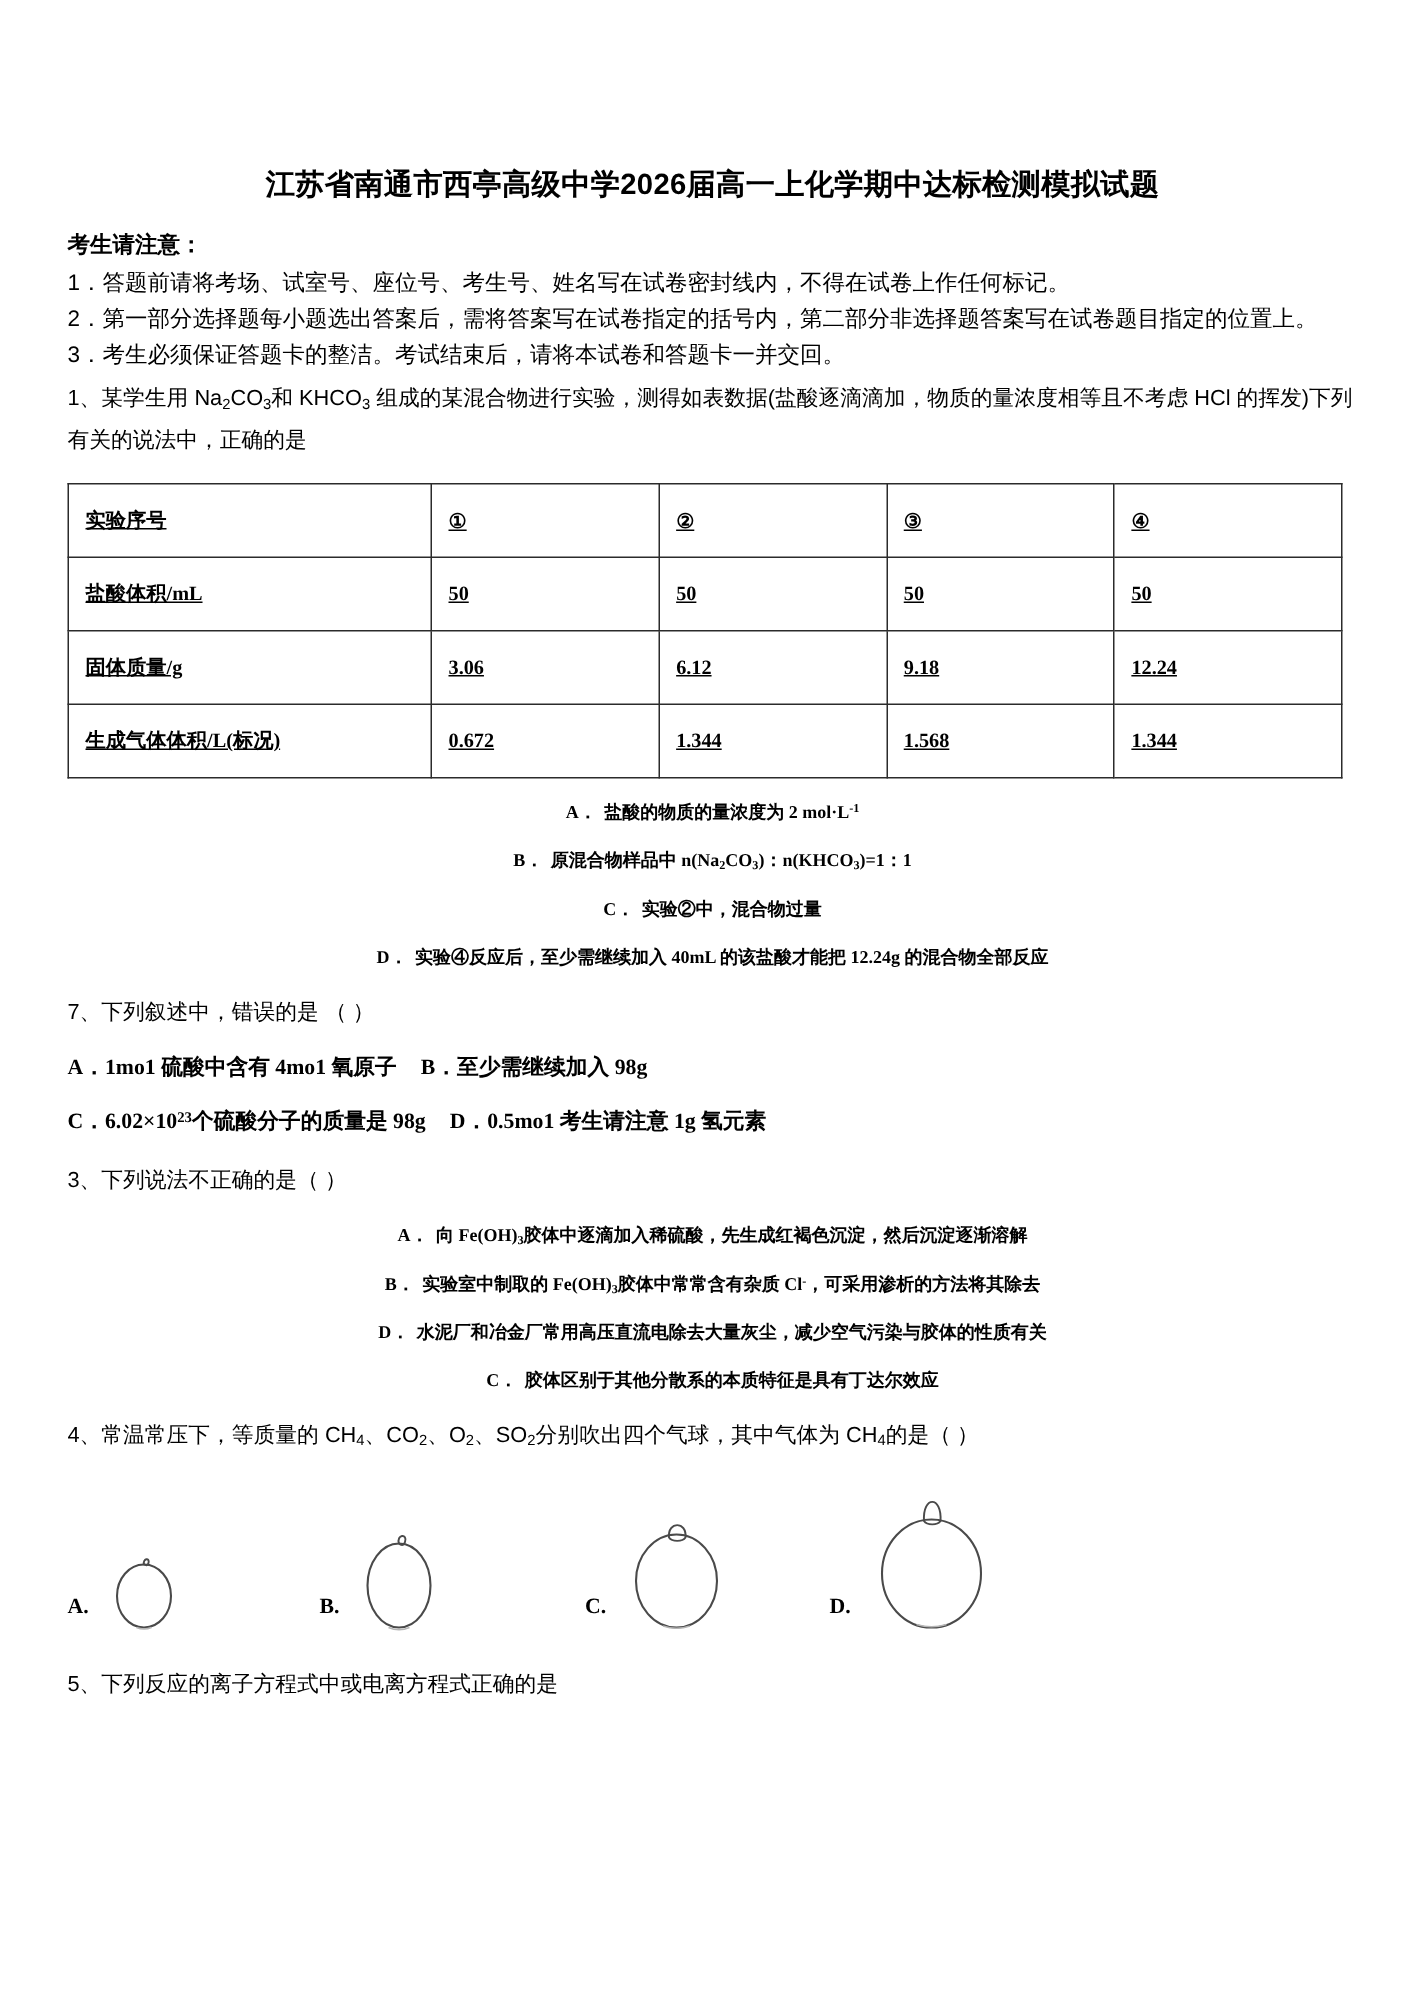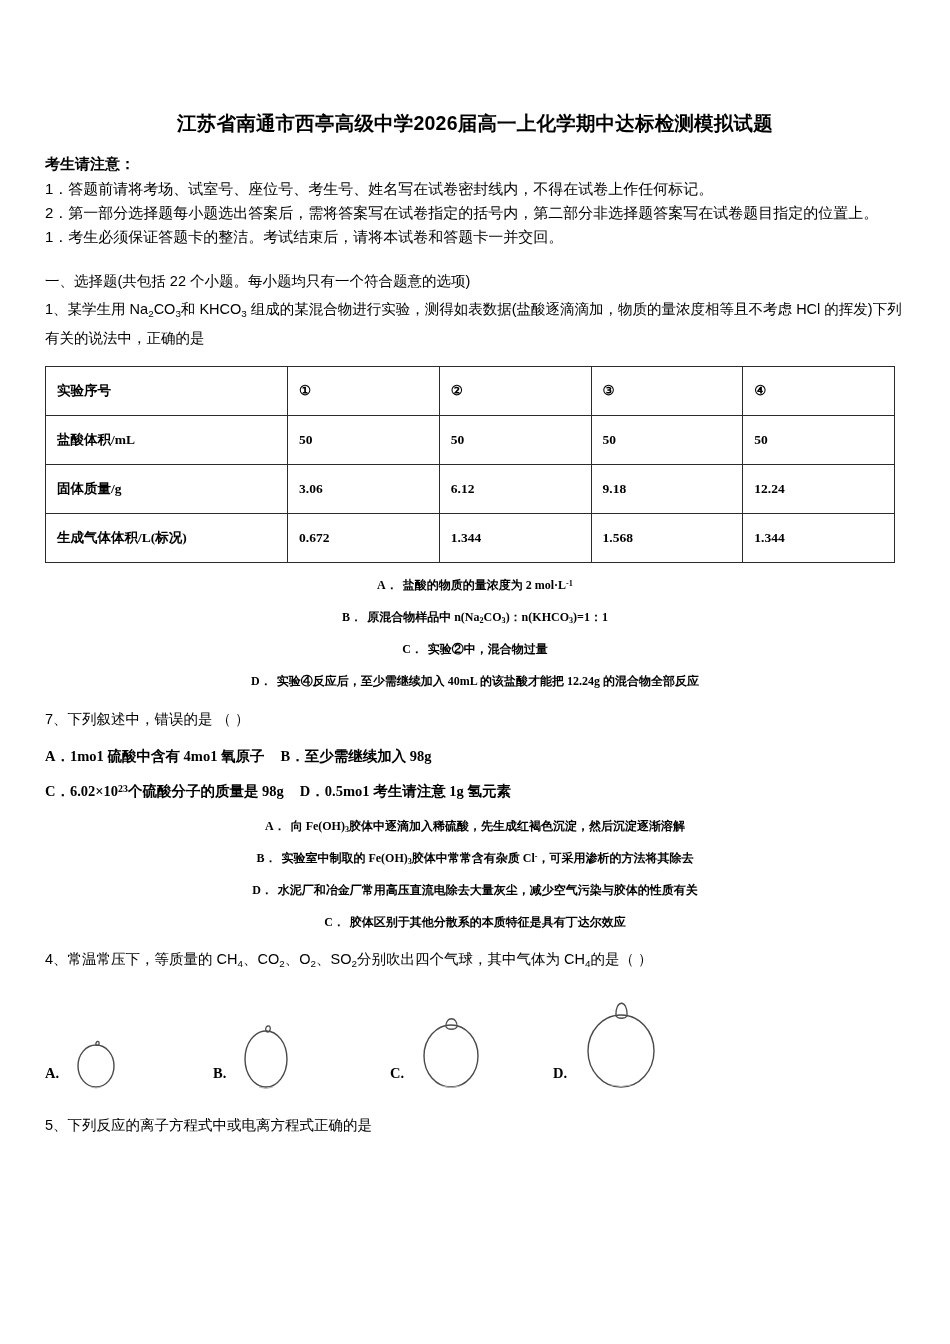--- a/index.html
+++ b/index.html
@@ -105,20 +105,21 @@
     table-layout: fixed;
   }
   table.data-table td {
     border: 1.4px solid #2b2b2b;
     padding: 9px 10px 9px 11px;
     font-size: 13.5px;
     font-weight: bold;
     height: 30px;
     vertical-align: middle;
     font-family: "Liberation Serif", "DejaVu Serif", serif;
+    text-decoration: underline;
   }
   table.data-table td.rowhead {
     width: 220px;
   }
 
   
   .balloon-row {
     position: relative;
     height: 118px;
     margin-top: 6px;
@@ -141,23 +142,22 @@
 <body>
 
 <div class="page">
 <div class="content">
 
   <div class="doc-title">江苏省南通市西亭高级中学2026届高一上化学期中达标检测模拟试题</div>
 
   <div class="notice-head">考生请注意：</div>
   <div class="notice-item">1．答题前请将考场、试室号、座位号、考生号、姓名写在试卷密封线内，不得在试卷上作任何标记。</div>
   <div class="notice-item">2．第一部分选择题每小题选出答案后，需将答案写在试卷指定的括号内，第二部分非选择题答案写在试卷题目指定的位置上。</div>
-  <div class="notice-item">1．考生必须保证答题卡的整洁。考试结束后，请将本试卷和答题卡一并交回。</div>
-
-  <div class="section-head">一、选择题(共包括 22 个小题。每小题均只有一个符合题意的选项)</div>
+  <div class="notice-item">3．考生必须保证答题卡的整洁。考试结束后，请将本试卷和答题卡一并交回。</div>
+
 
   <div class="q-stem">
     1、某学生用 Na<sub>2</sub>CO<sub>3</sub>和 KHCO<sub>3</sub> 组成的某混合物进行实验，测得如表数据(盐酸逐滴滴加，物质的量浓度相等且不考虑 HCl 的挥发)下列有关的说法中，正确的是
   </div>
 
   <table class="data-table">
     <tbody>
           <tr>
       <td class="rowhead">实验序号</td>
       <td>①</td>
@@ -203,20 +203,21 @@
   </div>
 
   <div class="q-stem-2">7、下列叙述中，错误的是        （     ）</div>
   <div class="opt-plain">
     <span>A．1mo1 硫酸中含有 4mo1 氧原子</span><span class="opt-gap"></span><span>B．至少需继续加入 98g</span>
   </div>
   <div class="opt-plain">
     <span>C．6.02×10<sup>23</sup>个硫酸分子的质量是 98g</span><span class="opt-gap"></span><span>D．0.5mo1 考生请注意 1g 氢元素</span>
   </div>
 
+  <div class="q-stem-2">3、下列说法不正确的是（  ）</div>
   <div class="opt">
     <span class="lbl">A．</span>向 Fe(OH)<sub>3</sub>胶体中逐滴加入稀硫酸，先生成红褐色沉淀，然后沉淀逐渐溶解
   </div>
   <div class="opt">
     <span class="lbl">B．</span>实验室中制取的 Fe(OH)<sub>3</sub>胶体中常常含有杂质 Cl<sup>-</sup>，可采用渗析的方法将其除去
   </div>
   <div class="opt">
     <span class="lbl">D．</span>水泥厂和冶金厂常用高压直流电除去大量灰尘，减少空气污染与胶体的性质有关
   </div>
   <div class="opt">

